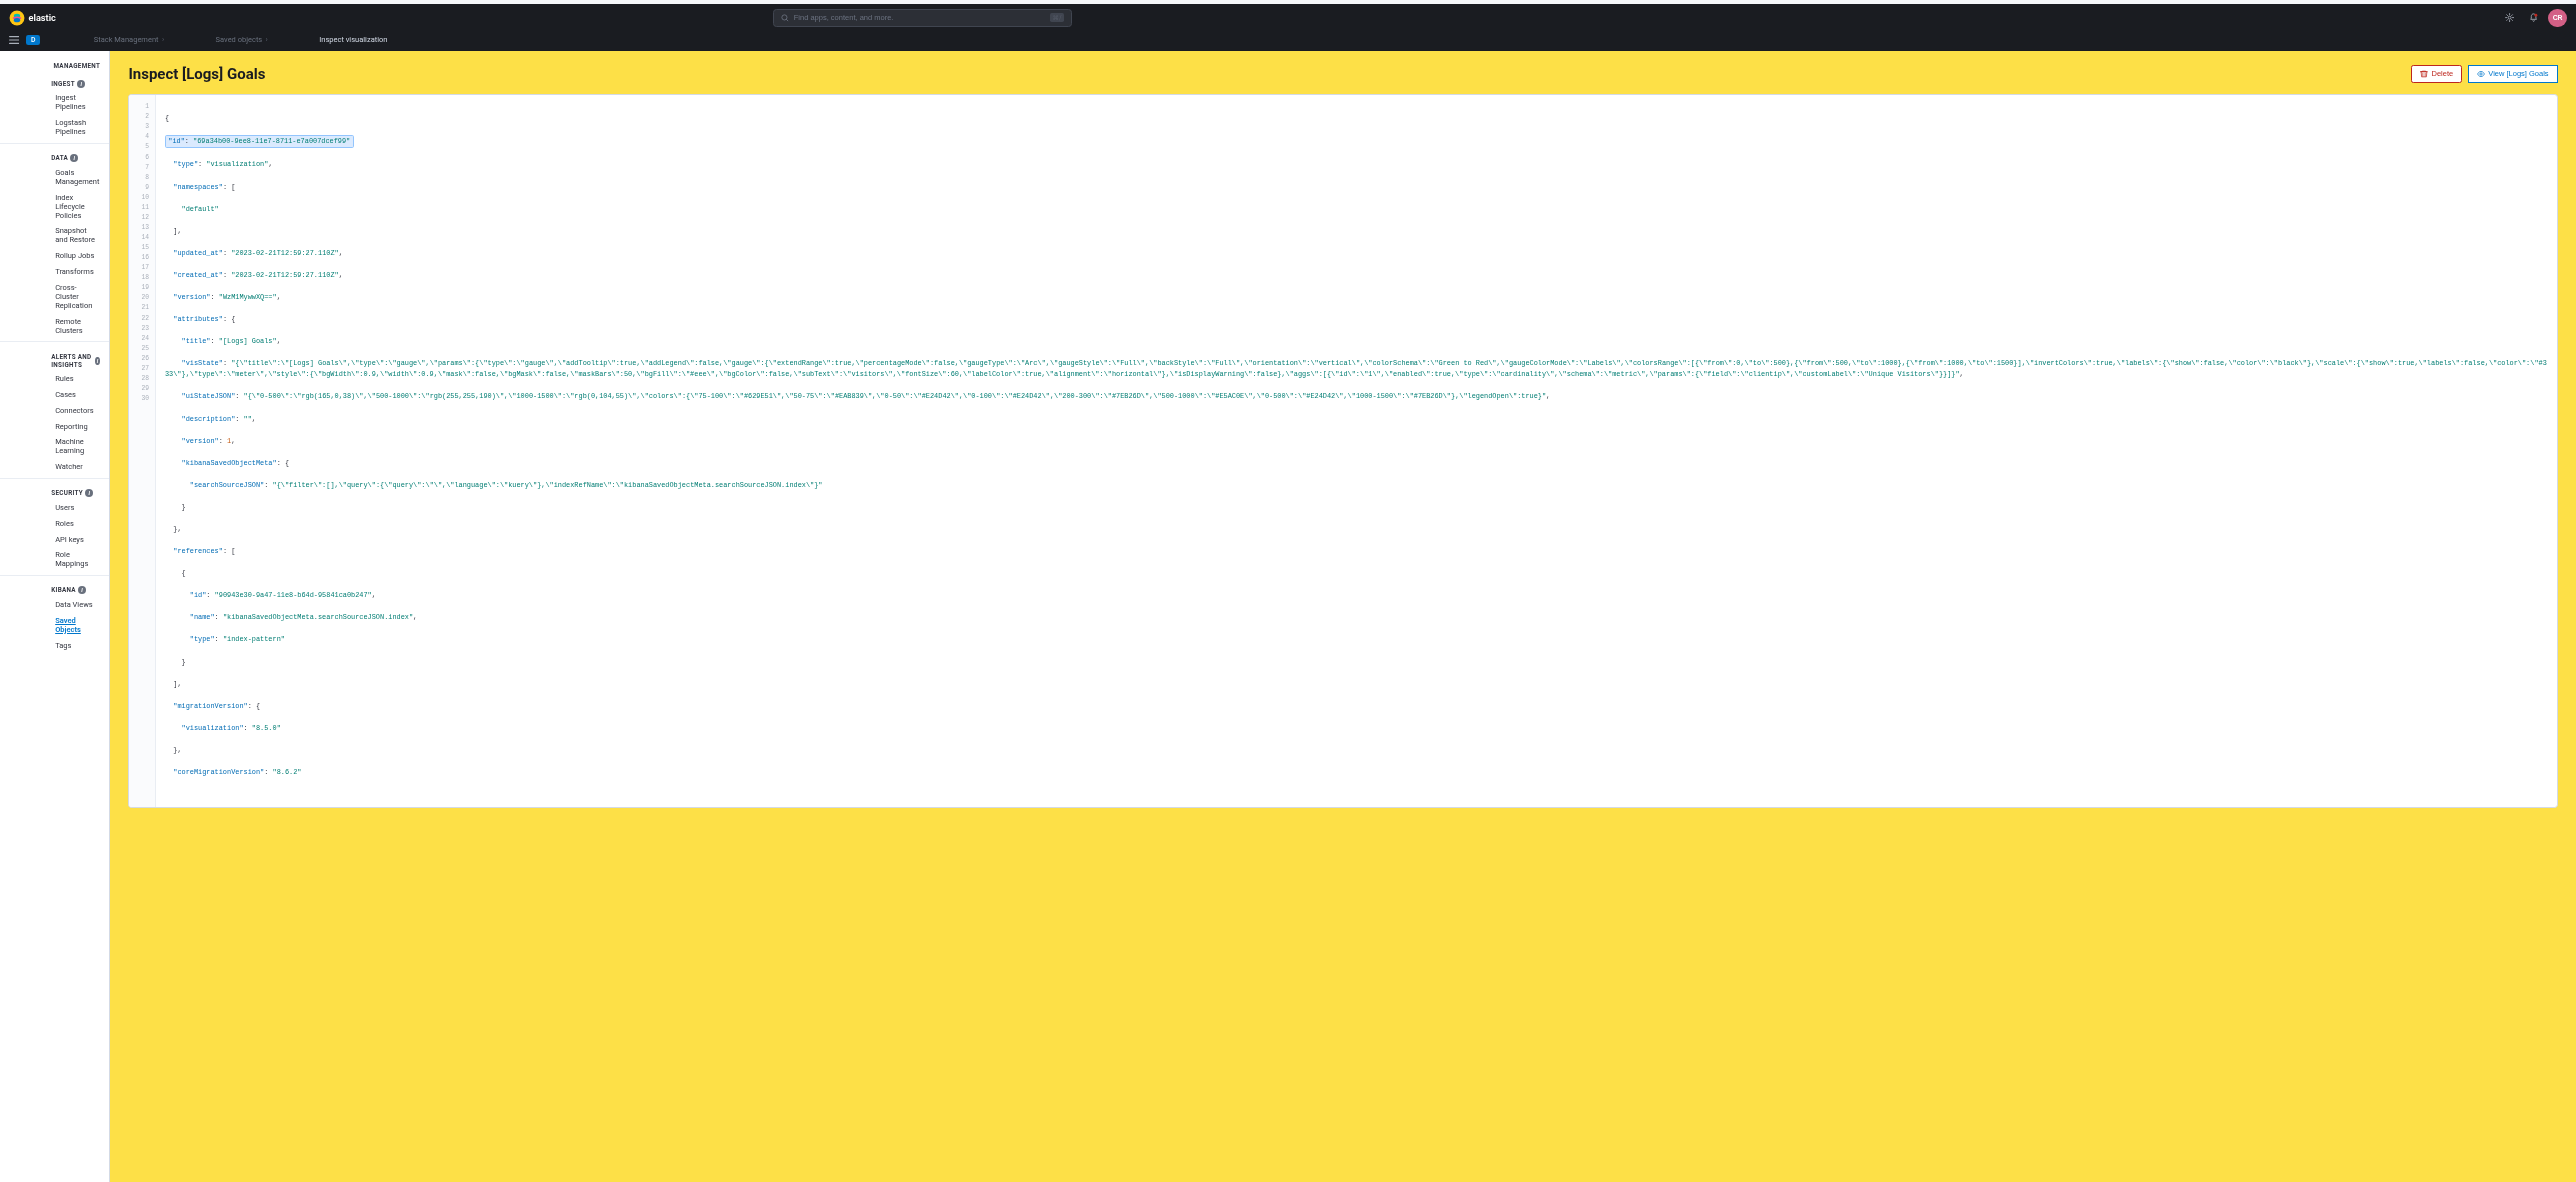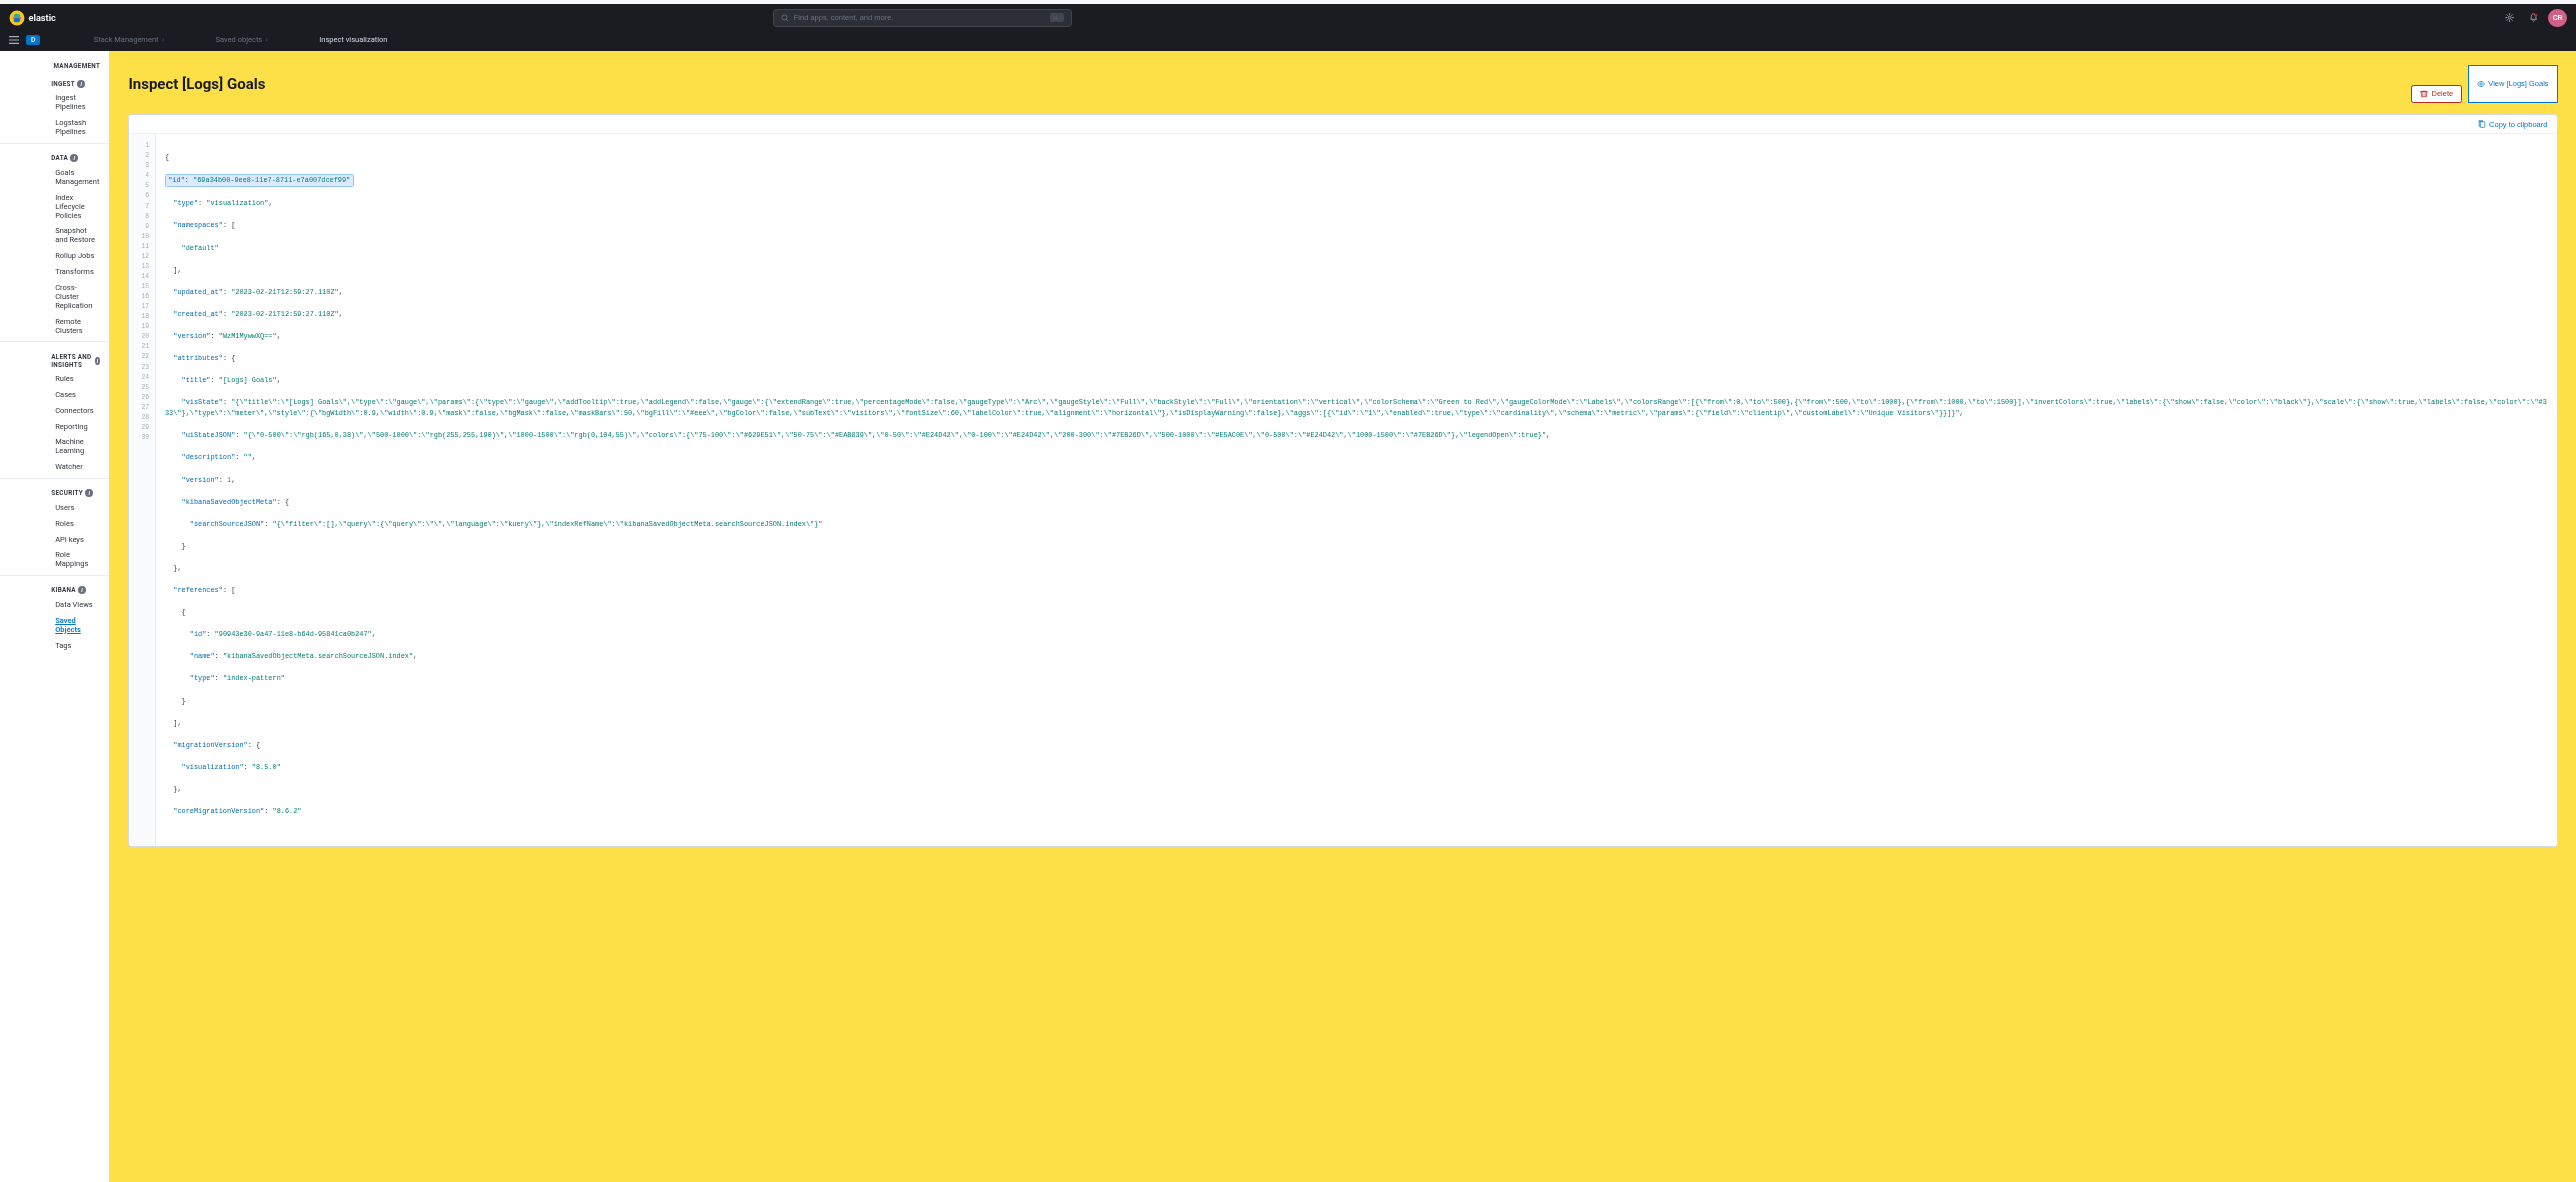--- a/index.html
+++ b/index.html
@@ -201,21 +201,20 @@
       border: 0.6px solid #bd271e;
       color: #bd271e;
       padding: 3.4px 8px;
       border-radius: 2.3px;
       cursor: pointer;
       font-size: 7.5px;
       font-weight: 500;
       display: flex;
       align-items: center;
       gap: 3.4px;
-      margin-top: 20px;
     }
     .btn-view {
       background: #fff;
       border: 0.6px solid #0077cc;
       color: #0077cc;
       padding: 3.4px 8px;
       border-radius: 0;
       cursor: pointer;
       font-size: 7.5px;
       font-weight: 500;
@@ -447,30 +446,20 @@
           <svg width="8" height="8" viewBox="0 0 14 14" fill="none">
             <path d="M1 7s2-4.5 6-4.5S13 7 13 7s-2 4.5-6 4.5S1 7 1 7z" stroke="#0077cc" stroke-width="1.3"></path>
             <circle cx="7" cy="7" r="2" stroke="#0077cc" stroke-width="1.3"></circle>
           </svg>
           <span>View [Logs] Goals</span>
         </button>
       </div>
     </div>
 
     <div class="code-viewer">
-      <div class="code-toolbar">
-        <button class="btn-copy">
-          <svg width="8" height="8" viewBox="0 0 14 14" fill="none">
-            <rect x="4" y="3" width="8" height="10" rx="1" stroke="#0077cc" stroke-width="1.2"></rect>
-            <path d="M2 1h6v2H2V1z" stroke="#0077cc" stroke-width="1.2"></path>
-            <path d="M2 3v8h2" stroke="#0077cc" stroke-width="1.2" stroke-linecap="round"></path>
-          </svg>
-          <span>Copy to clipboard</span>
-        </button>
-      </div>
 
       <div class="code-body">
         <div class="line-numbers">
           <div class="line-num">1</div>
           <div class="line-num">2</div>
           <div class="line-num">3</div>
           <div class="line-num">4</div>
           <div class="line-num">5</div>
           <div class="line-num">6</div>
           <div class="line-num">7</div>

